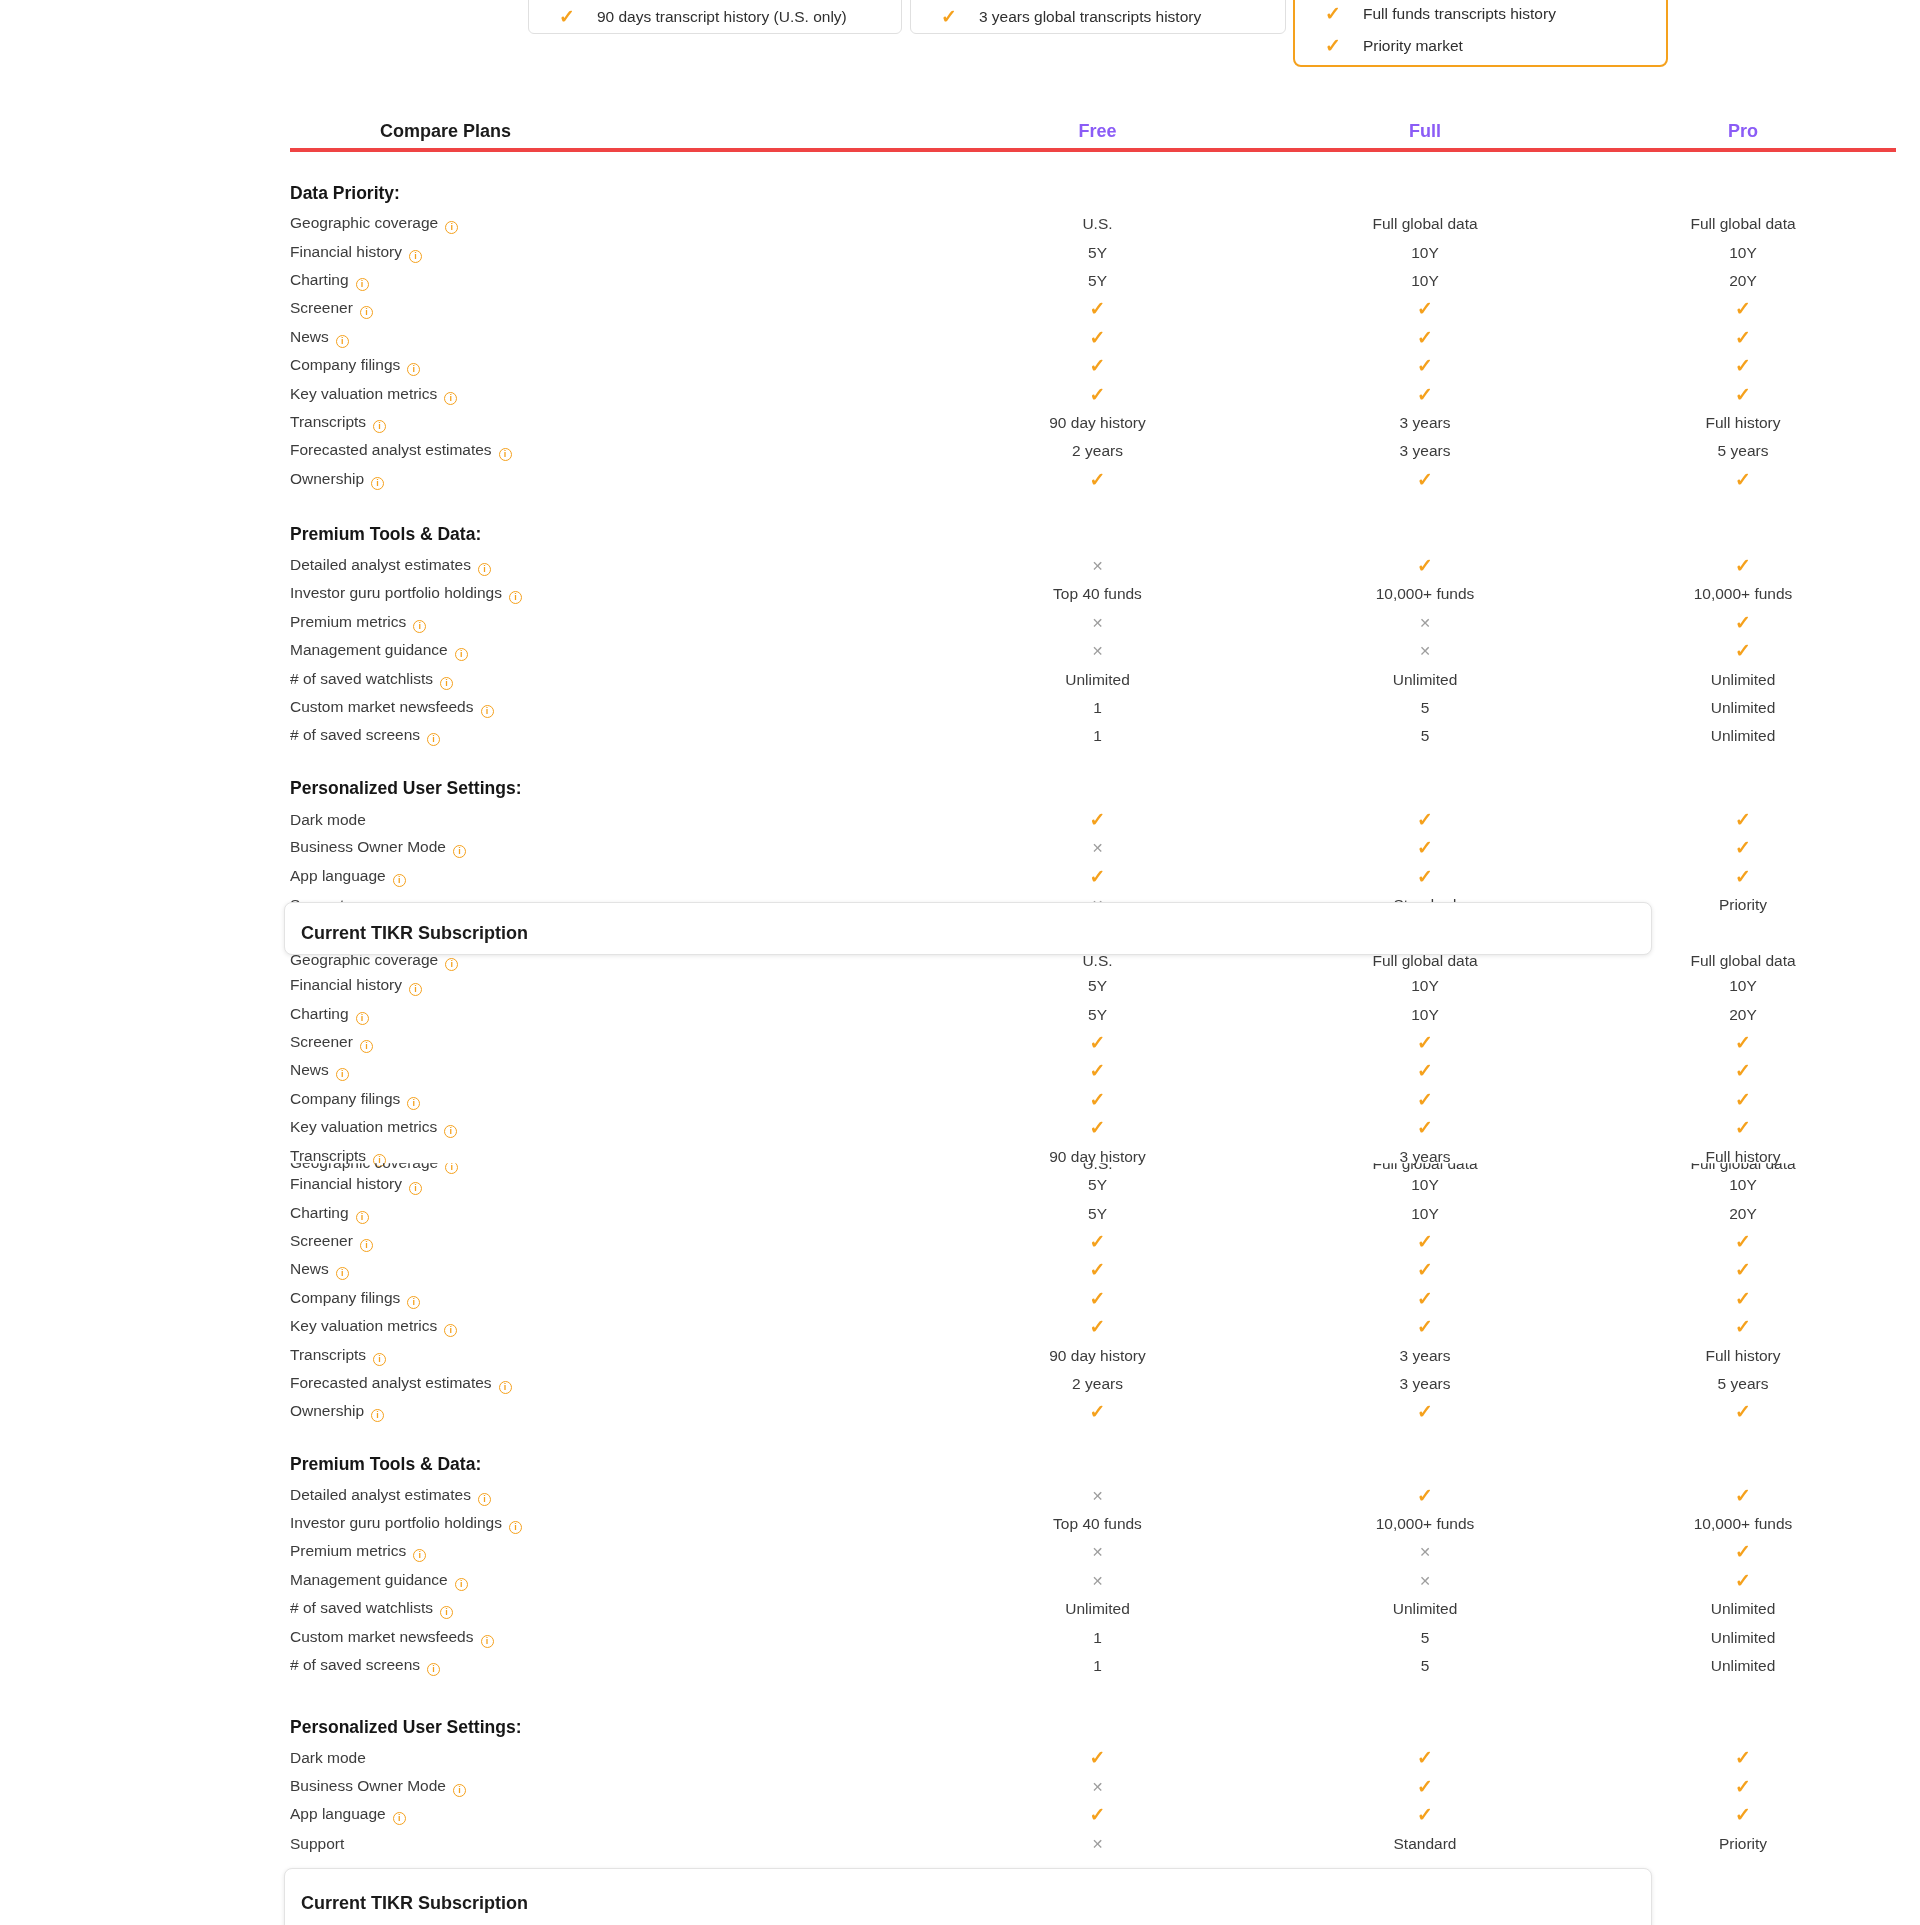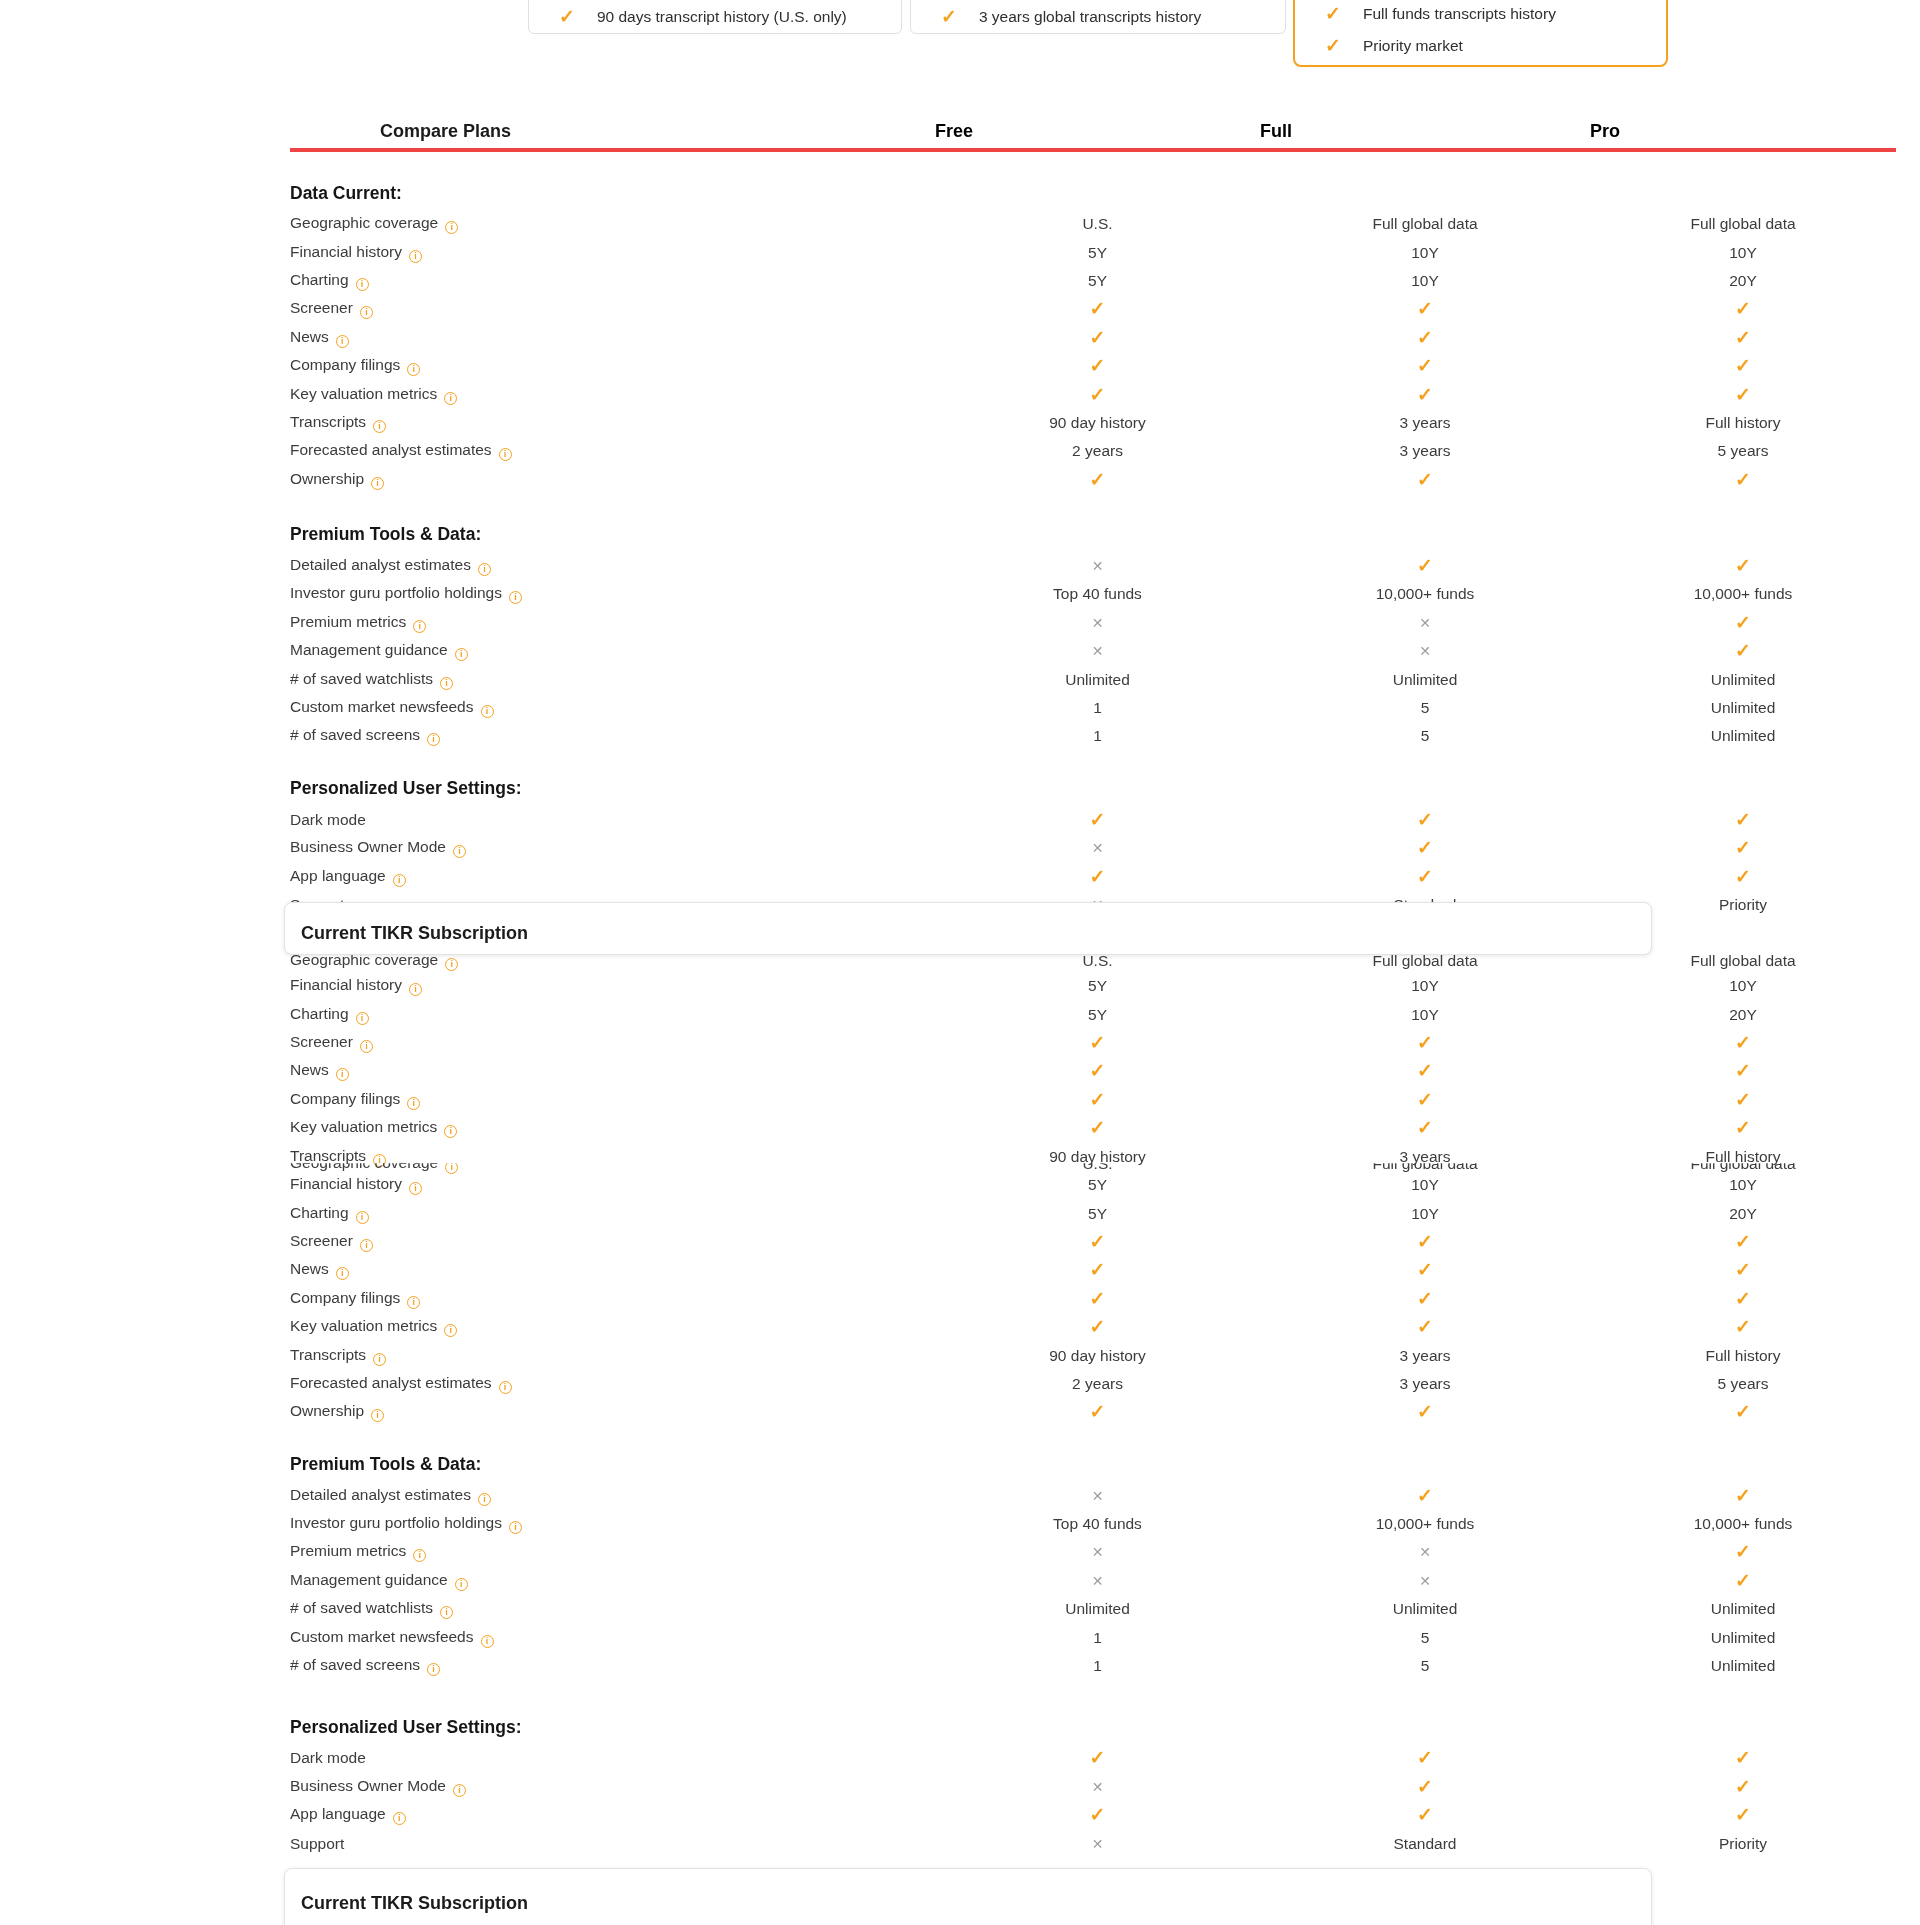--- a/index.html
+++ b/index.html
@@ -19,21 +19,21 @@
   .info-ic { display:inline-flex; align-items:center; justify-content:center;
     width:13px; height:13px; border:1.4px solid #f5a11d; border-radius:50%;
     color:#f5a11d; font-size:9px; font-weight:bold; margin-left:7px;
     vertical-align:-2px; line-height:1; }
 
   
   .tablewrap { position:absolute; left:290px; width:1606px; }
   .thead { display:grid; grid-template-columns:645px 325px 330px 306px;
     align-items:center; height:38px; border-bottom:4px solid #ef4444;margin-top:29px; }
   .thead .t-title { font-size:18px; font-weight:bold; color:#1b1b1b; padding-left:90px; }
-  .thead .t-col { font-size:18px; font-weight:bold; color:#000000; }
+  .thead .t-col { font-size:18px; font-weight:bold; color:#8b5cf6; text-align:center; }
   .sec-heading { height:34px; display:flex; align-items:center;
     font-size:17.5px; font-weight:bold; color:#161616; }
   .mt24 { margin-top:24px; } .mt21 { margin-top:21px; } .mt30 { margin-top:30px; }
   .row { display:grid; grid-template-columns:645px 325px 330px 306px;
     align-items:center; height:28.4px; }
   .row .lbl { font-size:15.5px; color:#3c3c3c; white-space:nowrap; }
   .row .val { font-size:15.5px; color:#3c3c3c; text-align:center; white-space:nowrap; }
 
   
   #ghost-b0 { position:absolute; left:290px; width:1606px; top:947px; z-index:1; }
@@ -82,21 +82,21 @@
   </div>
 </div>
 
 <div class="tablewrap" id="table-a" style="top:85px;">
   <div class="thead">
     <div class="t-title">Compare Plans</div>
     <div class="t-col">Free</div>
     <div class="t-col">Full</div>
     <div class="t-col">Pro</div>
   </div>
-  <div class="sec-heading mt24">Data Current:</div>
+  <div class="sec-heading mt24">Data Priority:</div>
   <div id="a-sec0">
       <div class="row">
         <div class="lbl"><span>Geographic coverage</span><span class="info-ic">i</span></div>
         <div class="val"><span>U.S.</span></div>
         <div class="val"><span>Full global data</span></div>
         <div class="val"><span>Full global data</span></div>
       </div>
       <div class="row">
         <div class="lbl"><span>Financial history</span><span class="info-ic">i</span></div>
         <div class="val"><span>5Y</span></div>

